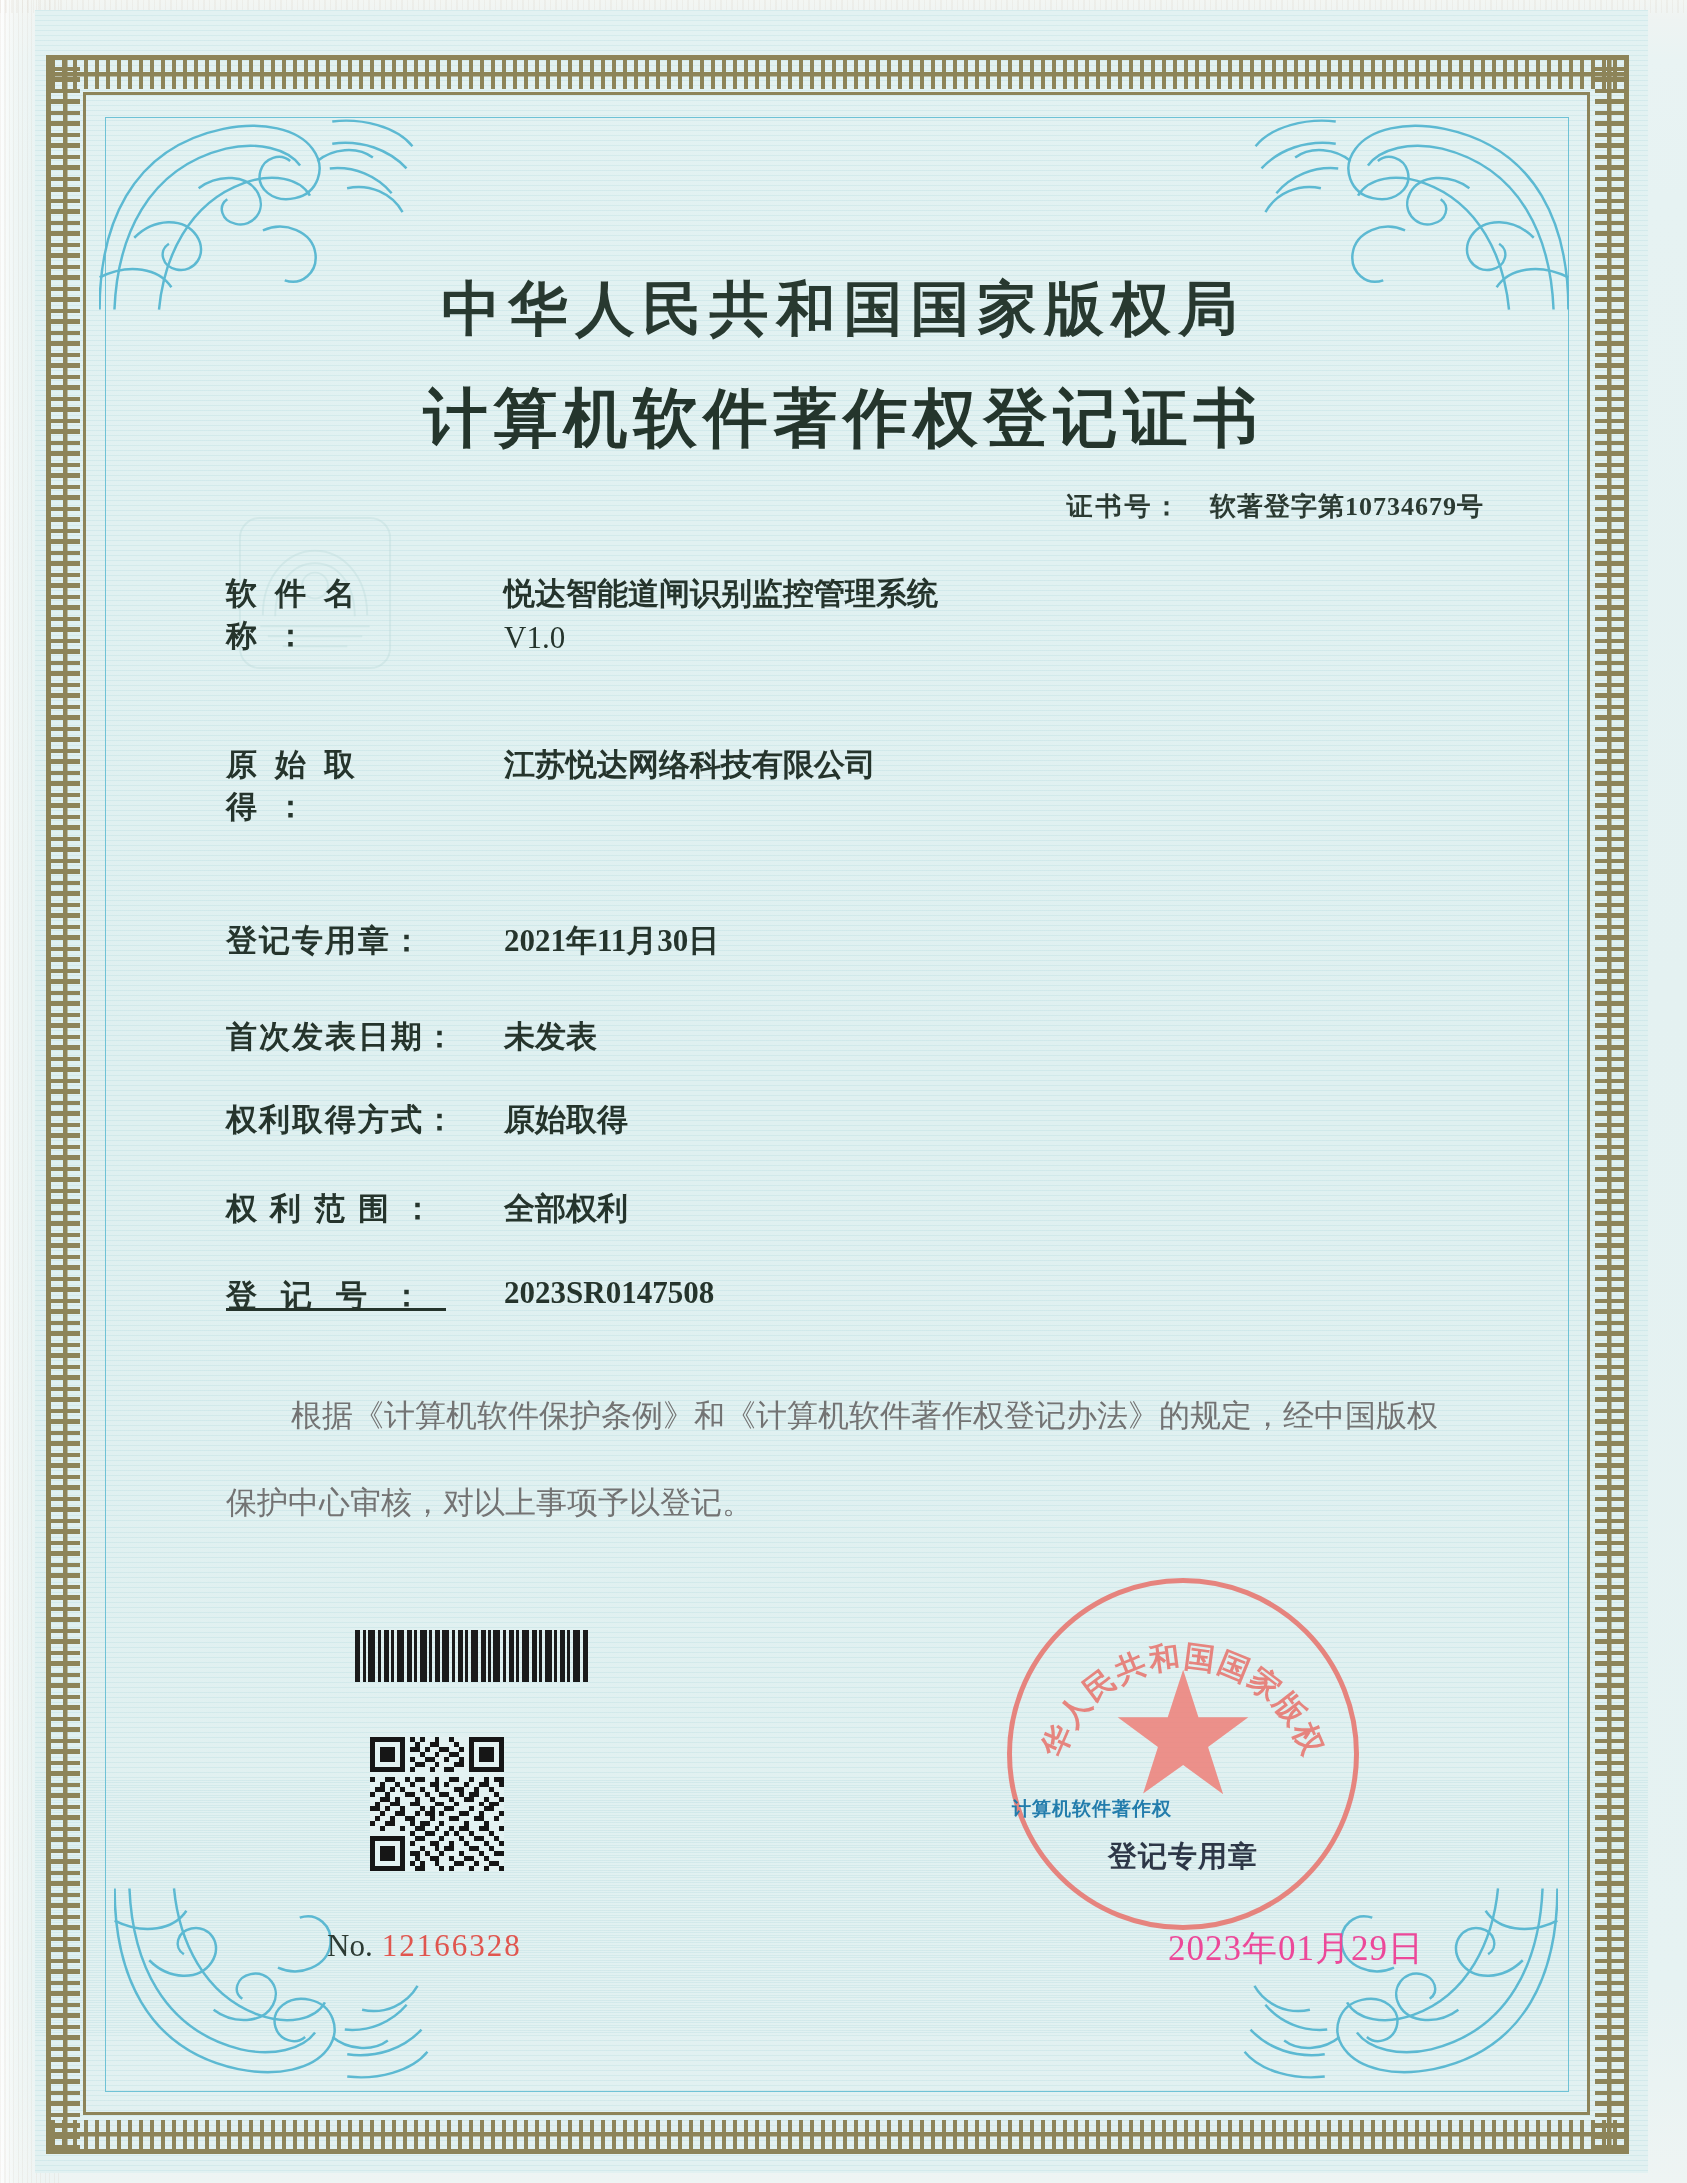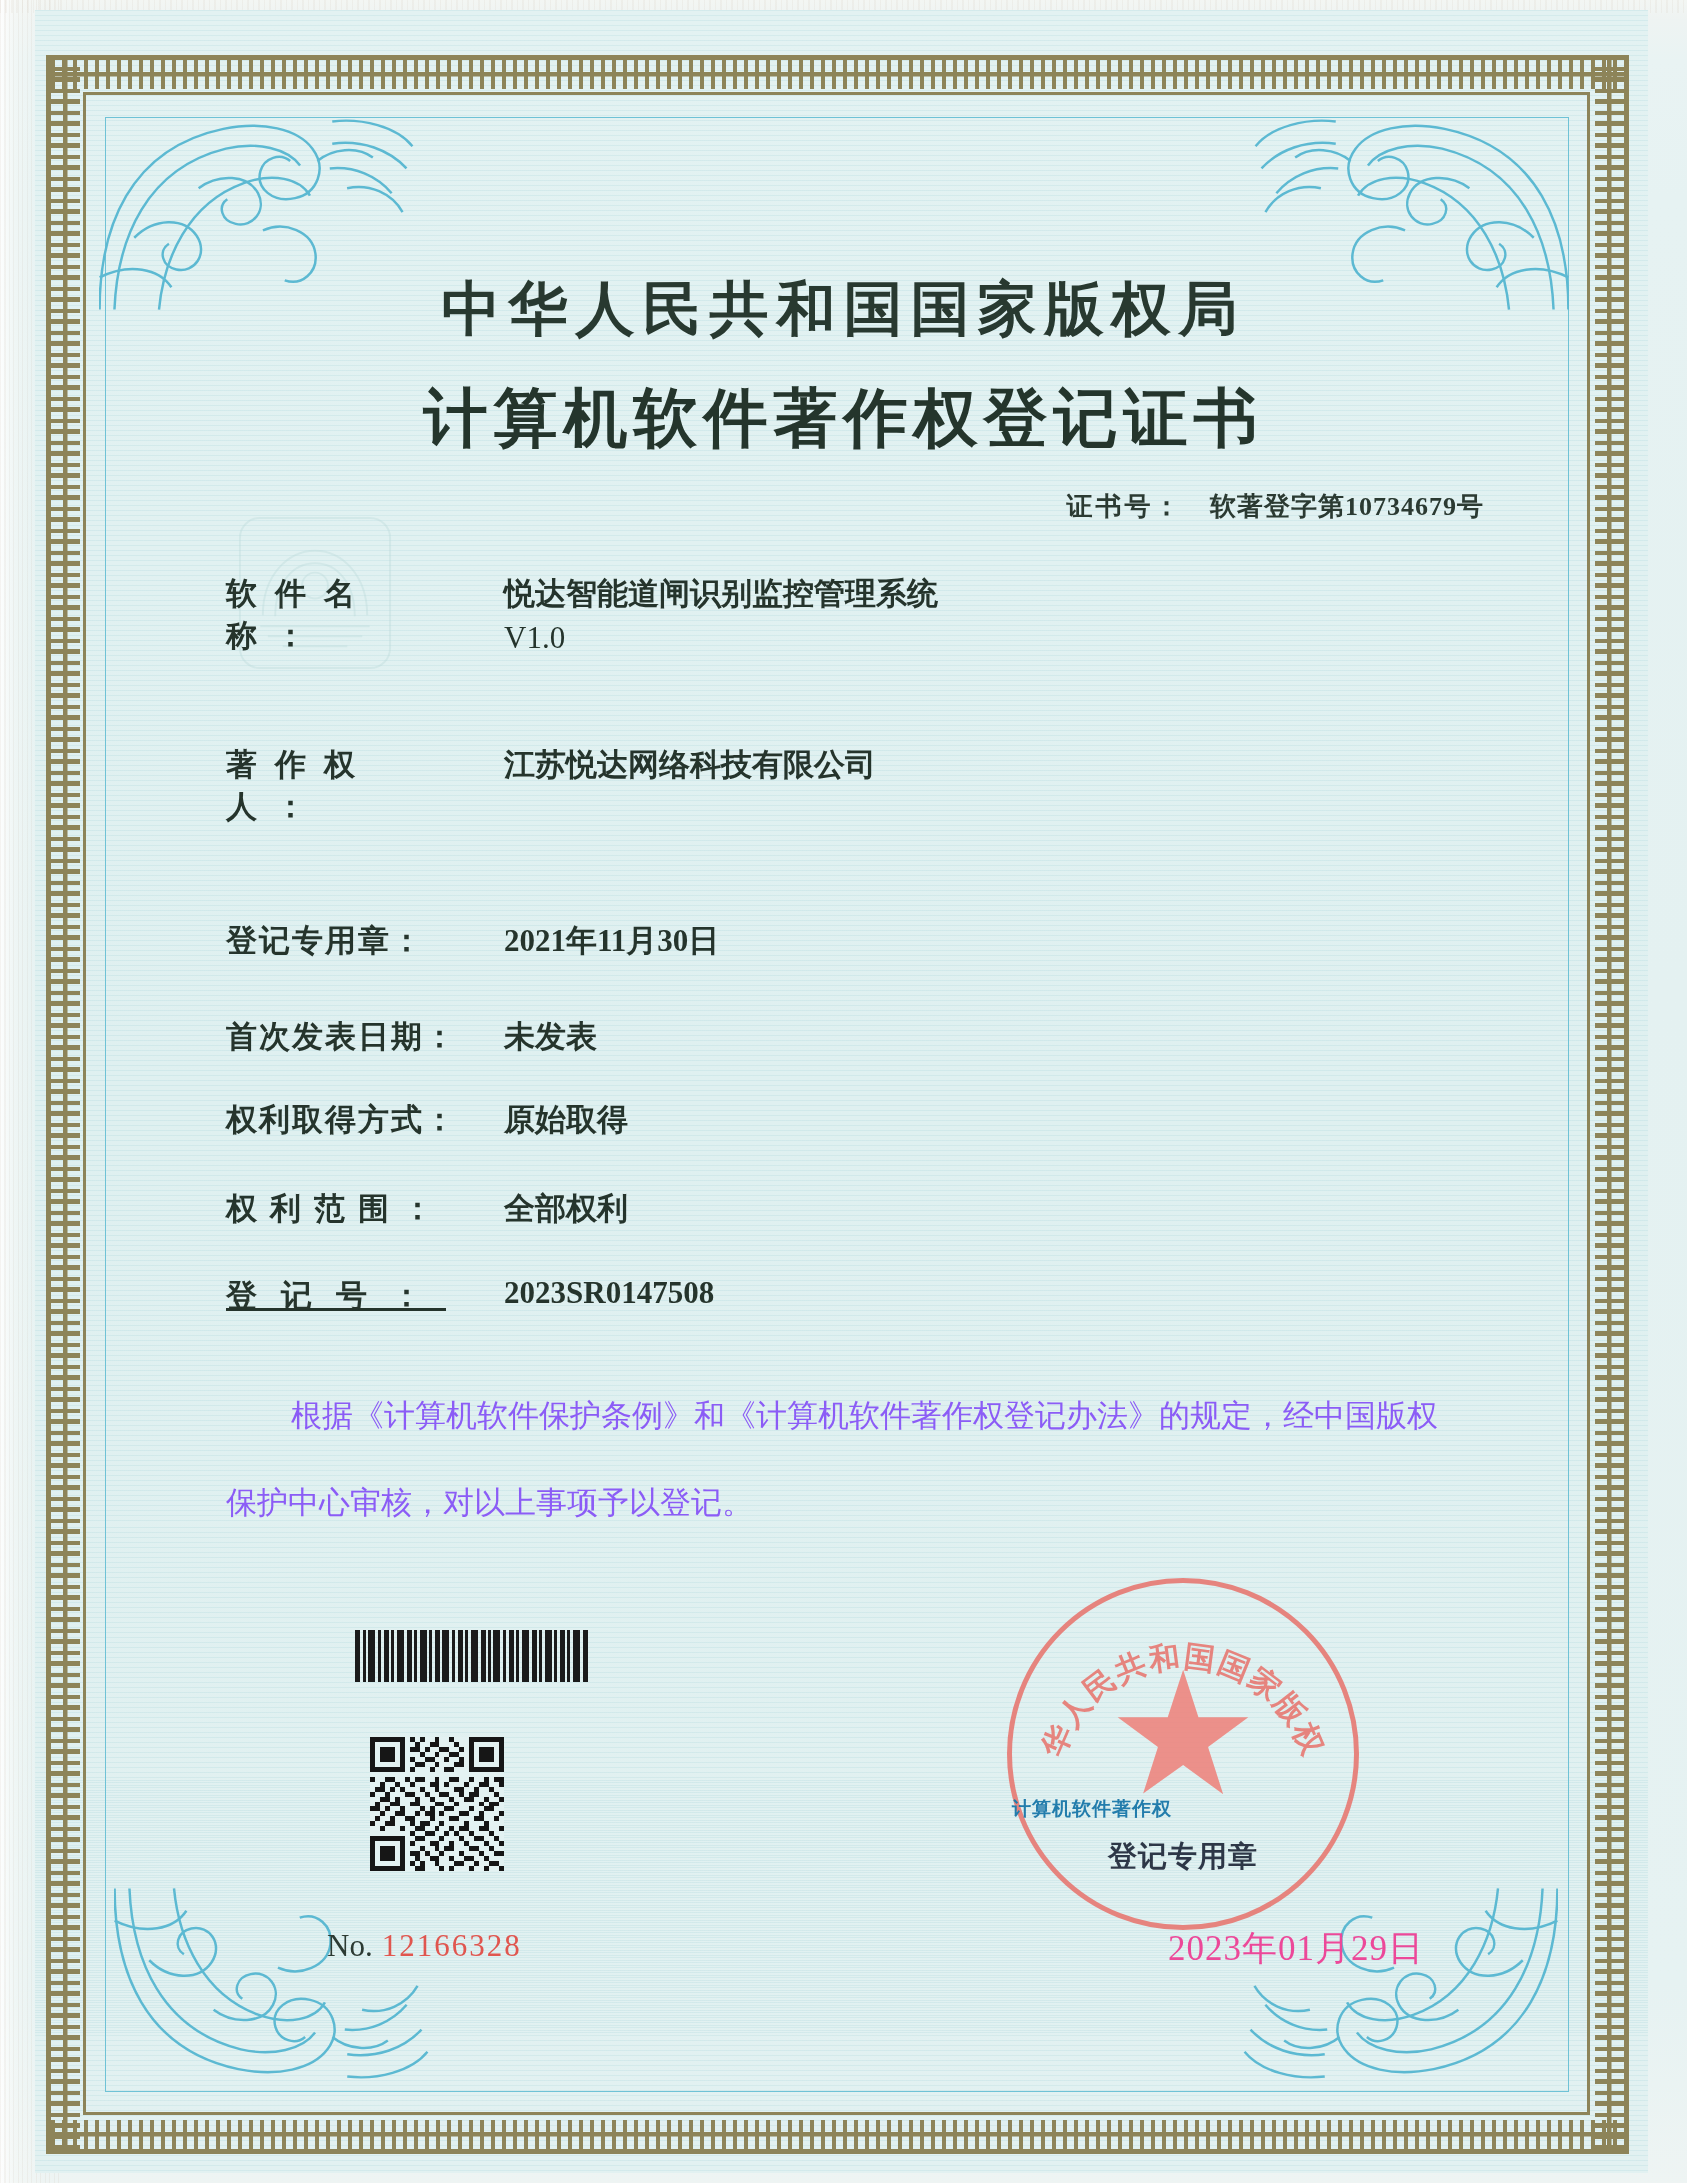--- a/index.html
+++ b/index.html
@@ -148,21 +148,21 @@
   #f-acq .value{position:absolute;left:278px;top:0;white-space:nowrap;}
 
   #f-scope{left:226px;top:1188px;}
   #f-scope .value{position:absolute;left:278px;top:0;white-space:nowrap;}
 
   #f-reg{left:226px;top:1275px;}
   #f-reg .value{position:absolute;left:278px;top:0;white-space:nowrap;}
 
   #para{
     position:absolute;left:226px;top:1372px;width:1216px;
-    font-size:31px;line-height:87px;color:#8b5cf6;text-indent:65px;
+    font-size:31px;line-height:87px;color:#737373;text-indent:65px;
   }
 
   
   #barcode{
     position:absolute;left:355px;top:1630px;width:233px;height:52px;
   }
   #barcode i{position:absolute;top:0;height:52px;background:#1b1b1b;}
 
   
   #qr{position:absolute;left:370px;top:1737px;width:134px;height:134px;}
@@ -294,21 +294,21 @@
   <span class="val">软著登字第10734679号</span>
 </div>
 
 <div class="field" id="f-name">
   <span class="label lab-w4">软件名称：</span>
   <span class="value">悦达智能道闸识别监控管理系统</span>
   <span class="value2">V1.0</span>
 </div>
 
 <div class="field" id="f-owner">
-  <span class="label lab-w4">著作权人：</span>
+  <span class="label lab-w4">原始取得：</span>
   <span class="value">江苏悦达网络科技有限公司</span>
 </div>
 
 <div class="field" id="f-dev">
   <span class="label lab-plain">登记专用章：</span>
   <span class="value">2021年11月30日</span>
 </div>
 
 <div class="field" id="f-pub">
   <span class="label lab-plain">首次发表日期：</span>

